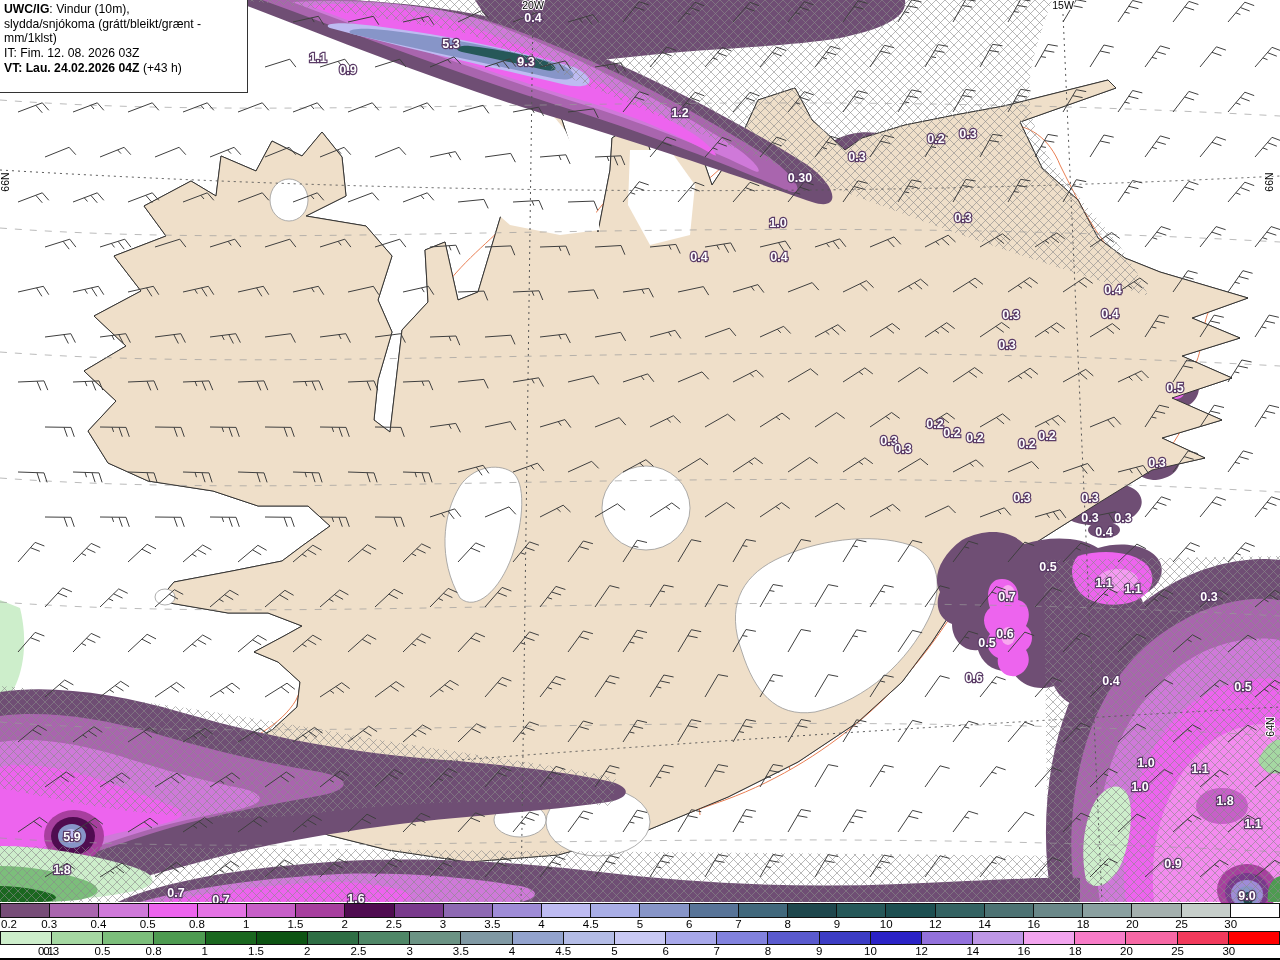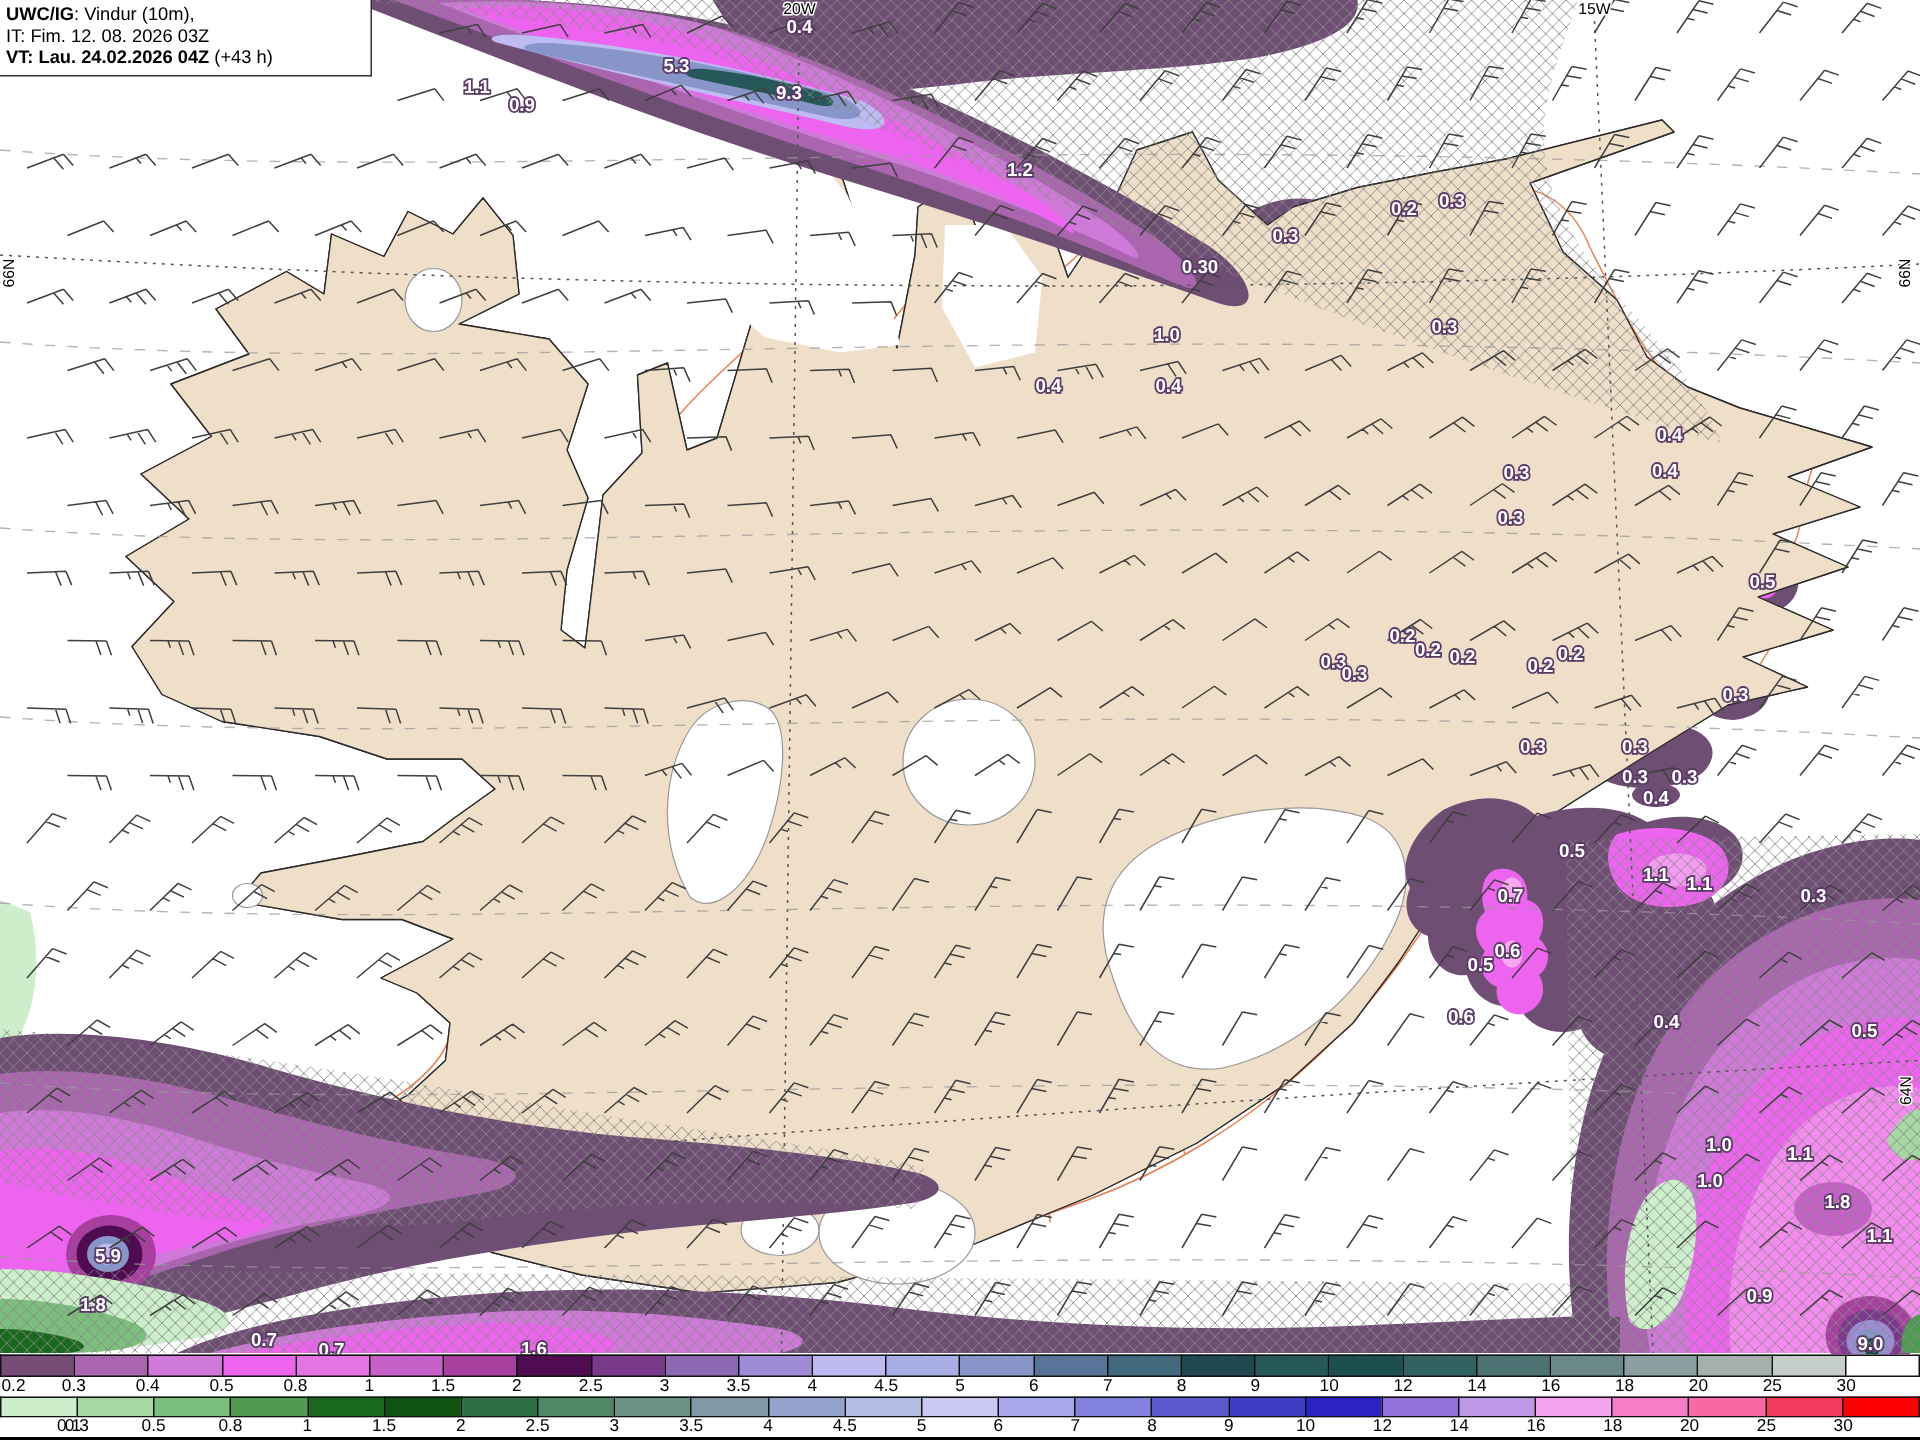--- a/index.html
+++ b/index.html
@@ -1,21 +1,21 @@
 <!DOCTYPE html>
 <html><head>
 <meta charset="utf-8">
 <style>
   html,body{margin:0;padding:0;background:#fff;}
   #stage{position:relative;width:1280px;height:960px;background:#fff;overflow:hidden;
          font-family:"Liberation Sans",sans-serif;outline:1px solid #222;outline-offset:-1px;}
   #mapwrap{position:absolute;left:0;top:0;width:1280px;height:903px;}
   
   #infobox{position:absolute;left:0;top:0;width:239px;background:#fff;border-right:1px solid #333;
-           border-bottom:1px solid #333;padding:2px 4px 4px 4px;z-index:30;font-size:12.2px;
+           border-bottom:1px solid #333;padding:2px 4px 16px 4px;z-index:30;font-size:12.2px;
            line-height:14.7px;color:#000;}
   #infobox b{font-weight:bold;}
   
   .cbar{position:absolute;left:0;width:1280px;display:flex;z-index:20;}
   .cbar .seg{flex:1 1 0;border-left:1px solid #111;box-sizing:border-box;border-top:1px solid #111;border-bottom:1px solid #111;}
   .cbar .seg:last-child{border-right:1px solid #111;}
   .crow{position:absolute;left:0;width:1280px;background:#fff;z-index:20;}
   .crow span{position:absolute;top:0;font-size:11.5px;color:#000;white-space:nowrap;}
   #blackstrip{position:absolute;left:0;width:1280px;background:#000;z-index:20;}
   
@@ -246,20 +246,21 @@
       <text class="grid-lab" x="1063" y="9">15W</text>
       <text class="grid-lab" transform="rotate(-90 9 182)" x="9" y="182">66N</text>
       <text class="grid-lab" transform="rotate(-90 1273 182)" x="1273" y="182">66N</text>
       <text class="grid-lab" transform="rotate(-90 1274 727)" x="1274" y="727">64N</text>
     </g>
   </svg>
   </div>
 
   <div id="infobox">
     <div><b>UWC/IG</b><span>: Vindur (10m),</span></div>
+    <div>slydda/snjókoma (grátt/bleikt/grænt - mm/1klst)</div>
     <div>IT: Fim. 12. 08. 2026 03Z</div>
     <div><b>VT: Lau. 24.02.2026 04Z</b><span> (+43 h)</span></div>
   </div>
 
   <div>
     <div id="bar1" class="cbar" style="top:903px;height:15px">
         <div class="seg" style="background: rgb(119, 77, 120);"></div>
         <div class="seg" style="background: rgb(169, 101, 174);"></div>
         <div class="seg" style="background: rgb(207, 121, 217);"></div>
         <div class="seg" style="background: rgb(237, 100, 238);"></div>

